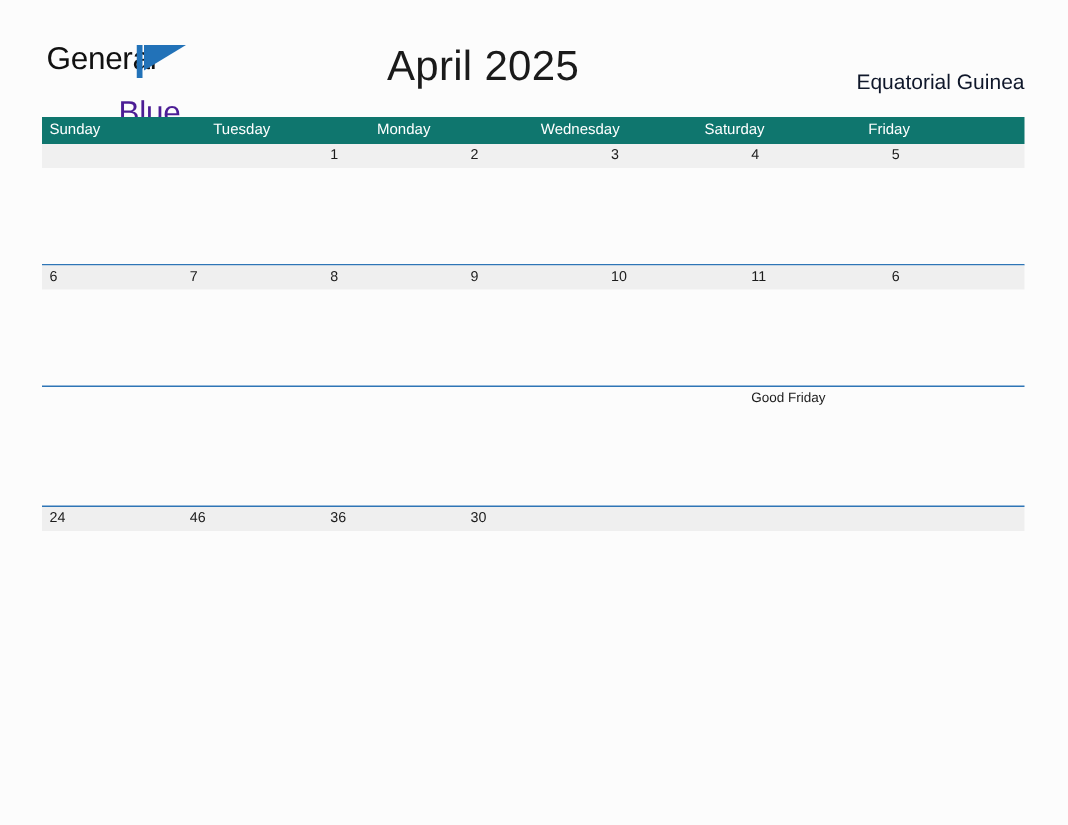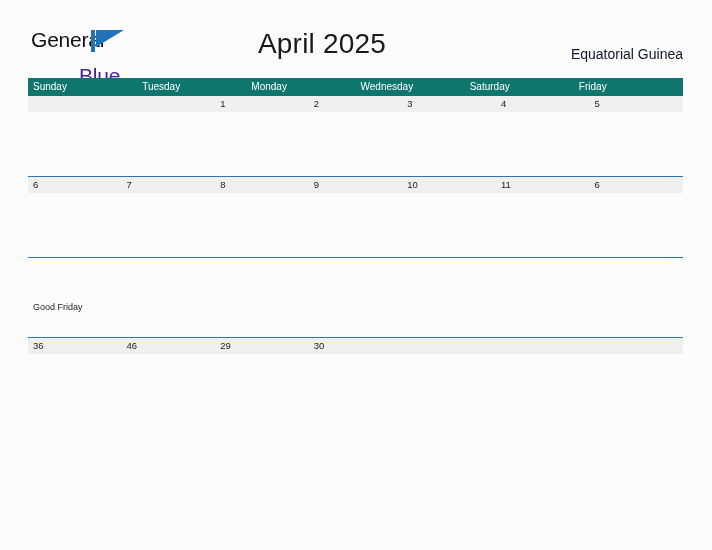--- a/index.html
+++ b/index.html
@@ -134,21 +134,20 @@
     font-size: 9.5px;
     color: #1c1c1c;
     line-height: 16px;
     padding-left: 5px;
     font-family: "Liberation Sans", sans-serif;
   }
   .events-row {
     display: flex;
     width: 655px;
     height: 64px;
-    flex-direction: column;
   }
   .event-cell {
     flex: 1 1 0;
     padding-left: 5px;
     padding-top: 1px;
   }
   .event-item {
     font-size: 9px;
     color: #1c1c1c;
     line-height: 12px;
@@ -237,23 +236,23 @@
             <div class="event-cell"></div>
             <div class="event-cell"></div>
             <div class="event-cell">
               <div class="event-item">Good Friday</div>
             </div>
             <div class="event-cell"></div>
           </div>
         </div>
         <div class="week-row week-4">
           <div class="day-band">
+            <div class="day-num-cell">24</div>
+            <div class="day-num-cell">46</div>
             <div class="day-num-cell">36</div>
-            <div class="day-num-cell">46</div>
-            <div class="day-num-cell">29</div>
             <div class="day-num-cell">30</div>
             <div class="day-num-cell"></div>
             <div class="day-num-cell"></div>
             <div class="day-num-cell"></div>
           </div>
           <div class="events-row">
             <div class="event-cell"></div>
             <div class="event-cell"></div>
             <div class="event-cell"></div>
             <div class="event-cell"></div>

